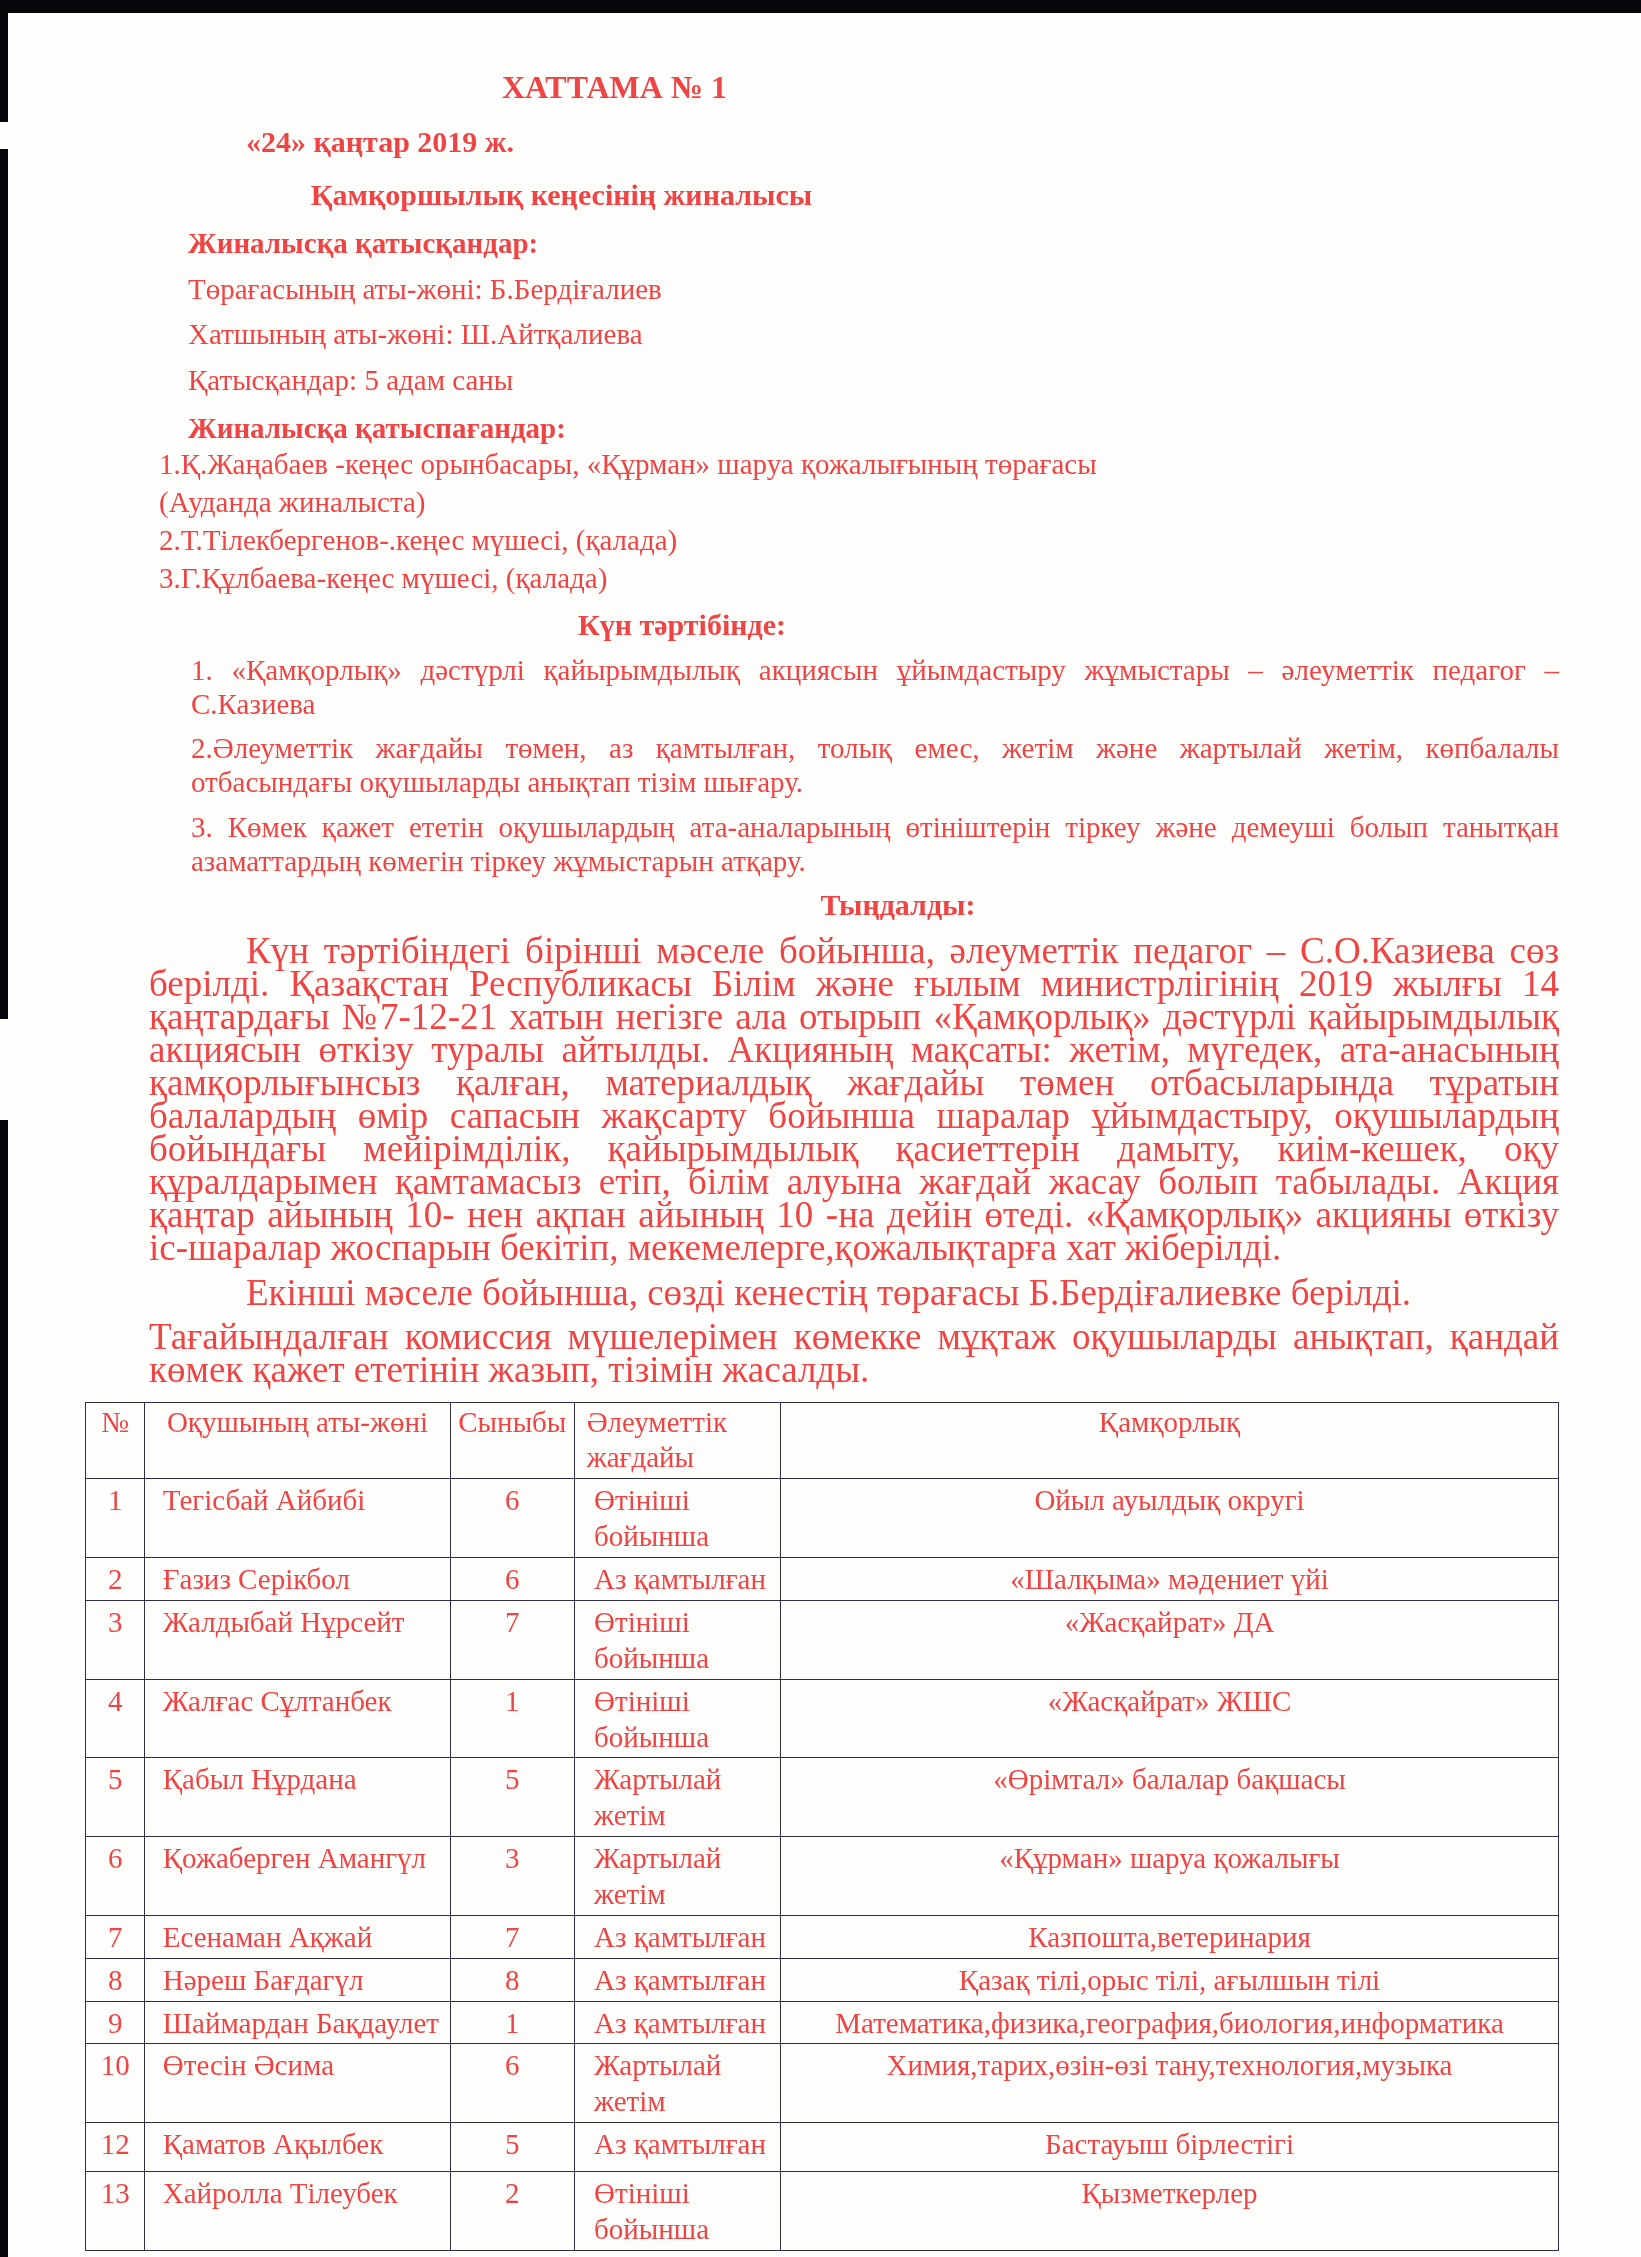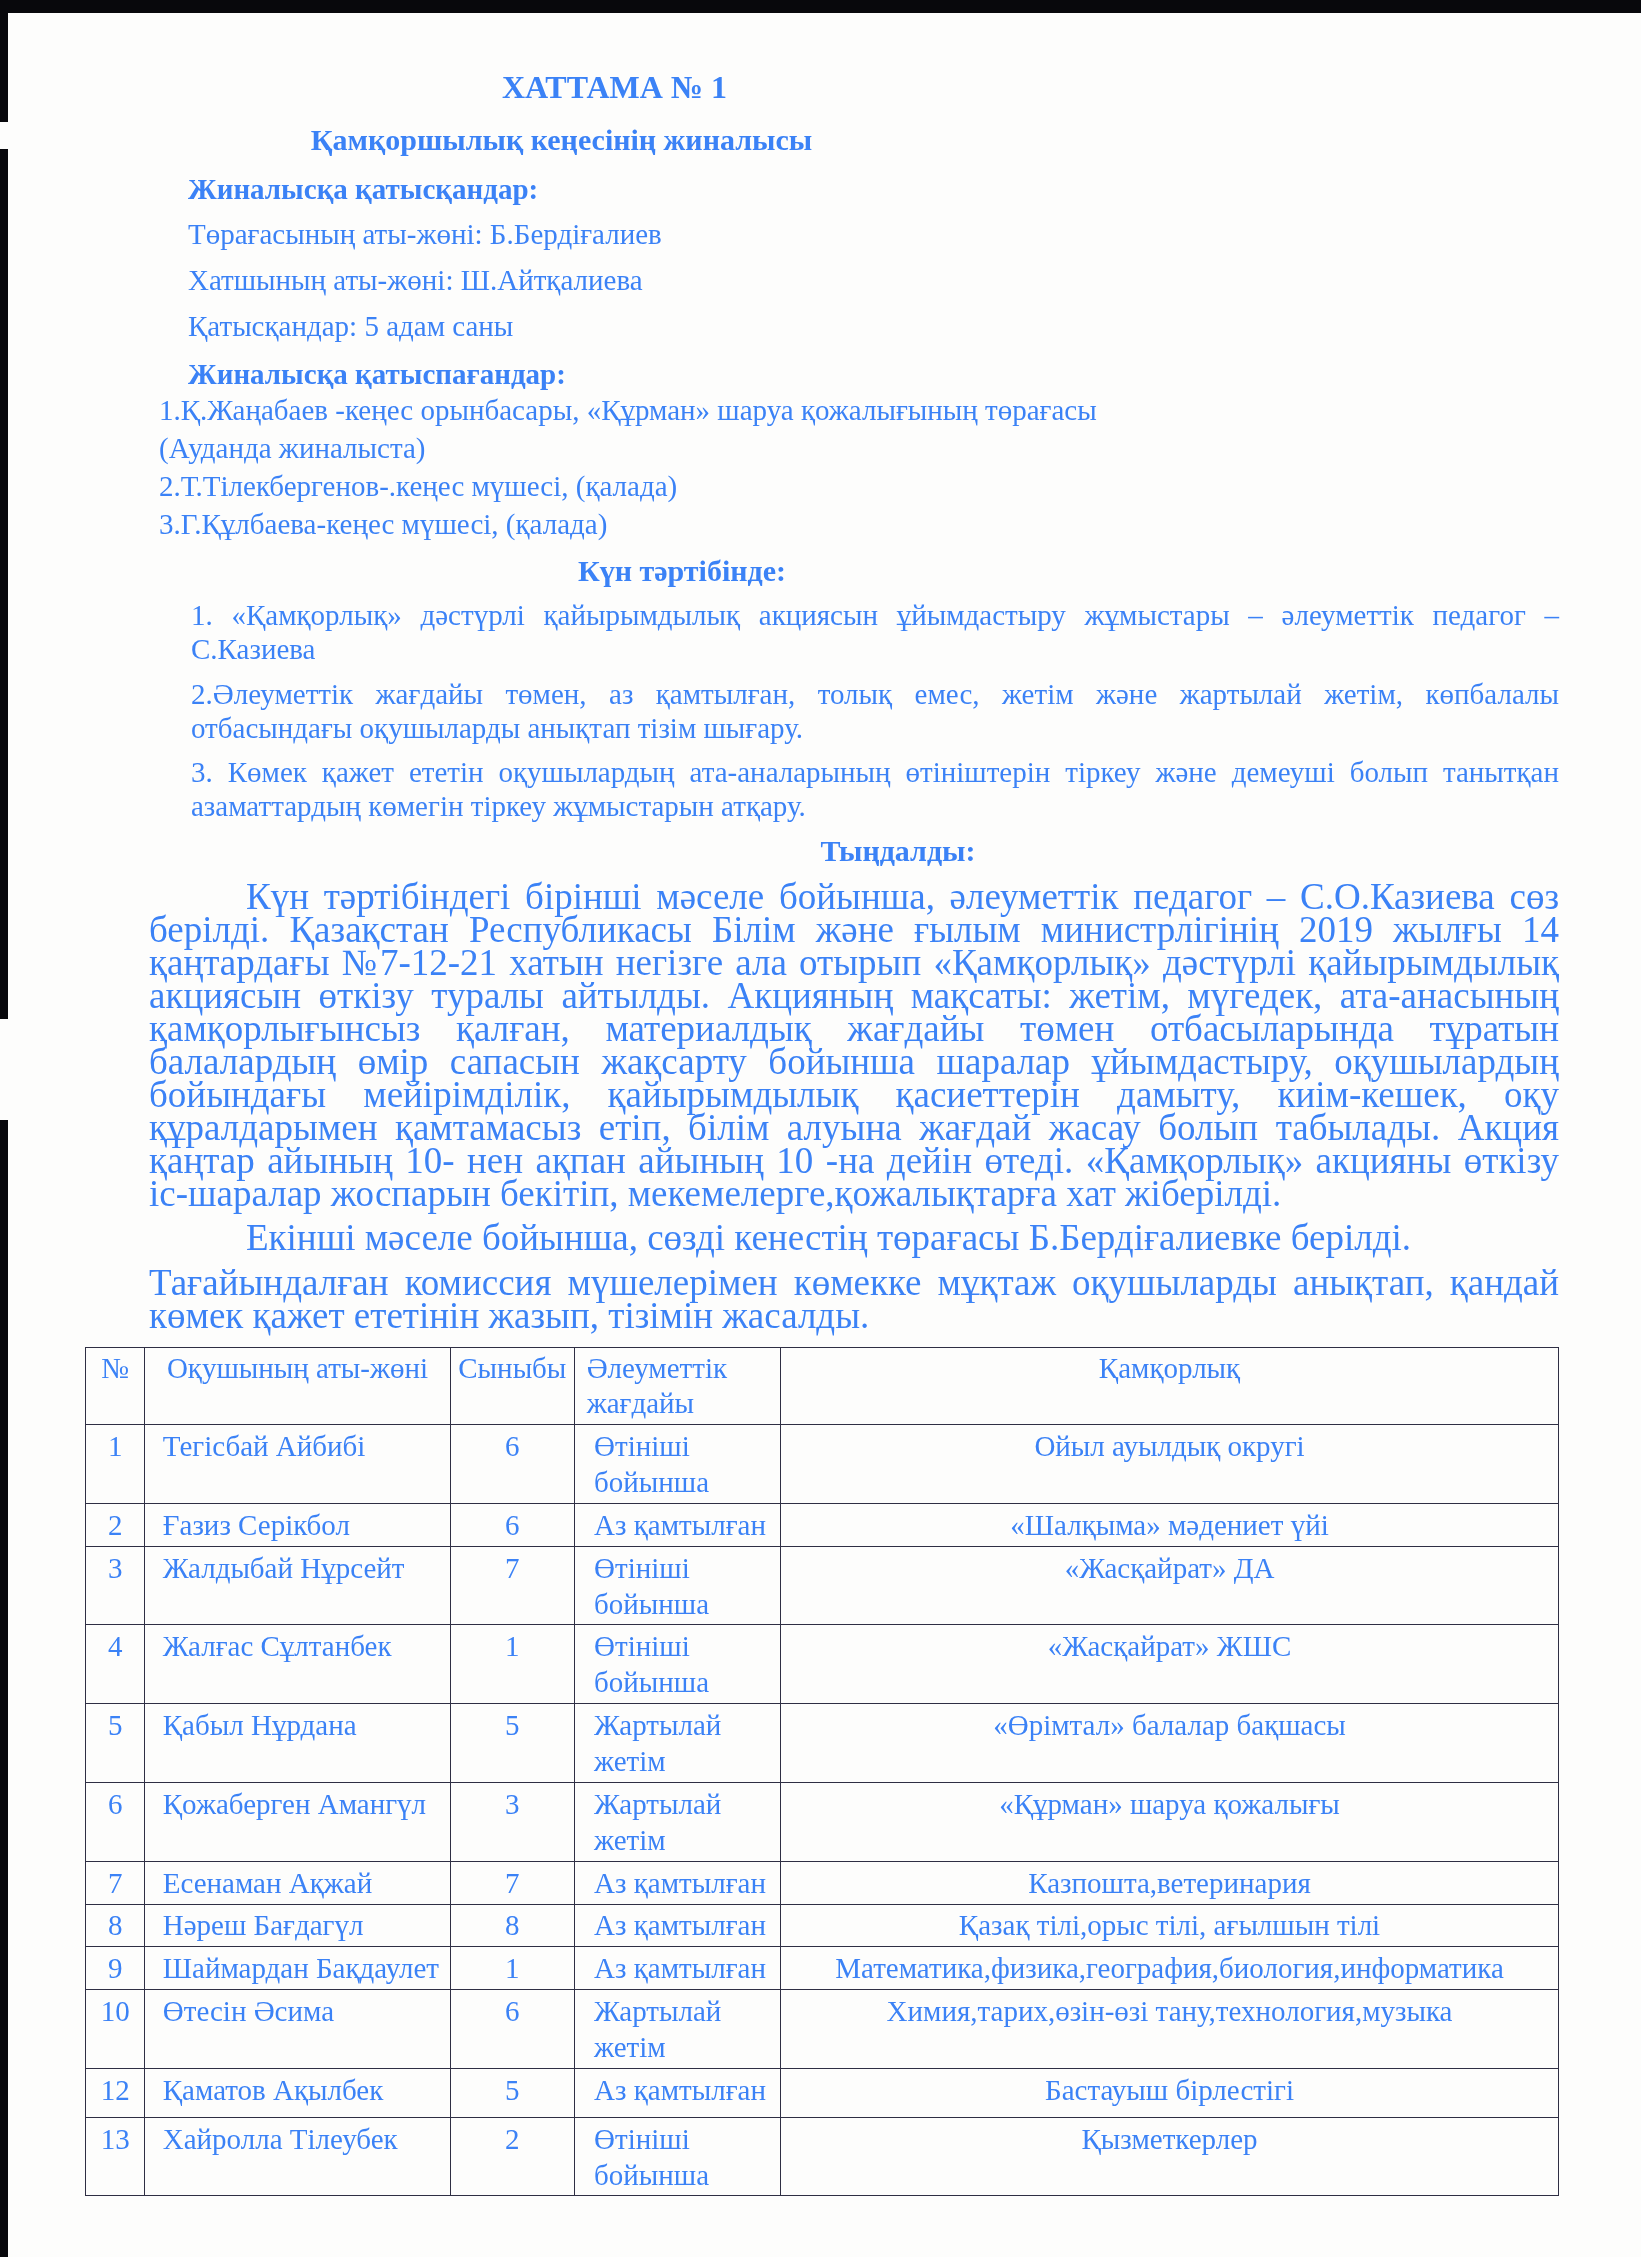--- a/index.html
+++ b/index.html
@@ -2,21 +2,21 @@
 <html><head>
 <meta charset="utf-8">
 <style>
   html,body{margin:0;padding:0;background:#e8e8e8;}
   .page{
     position:relative;
     width:1641px;height:2257px;
     background:#fdfdfc;
     overflow:hidden;
     font-family:"Liberation Serif","DejaVu Serif",serif;
-    color:#3b82f6;
+    color:#ef4444;
   }
   .scan-topbar{position:absolute;top:0;left:0;width:100%;height:12.6px;background:#08080c;}
   .scan-leftbar{
     position:absolute;top:0;left:0;width:7.7px;height:100%;
     background:linear-gradient(to bottom,
       #08080c 0px,#08080c 122px,
       transparent 122px,transparent 149px,
       #08080c 149px,#08080c 1019px,
       transparent 1019px,transparent 1120px,
       #08080c 1120px,#08080c 2257px);
@@ -73,20 +73,21 @@
 </style>
 </head>
 <body>
 
 <div class="page">
   <div class="scan-topbar"></div>
   <div class="scan-leftbar"></div>
 
   <div class="content">
     <p class="doc-title">ХАТТАМА № 1</p>
+    <p class="date-line">«24» қаңтар 2019 ж.</p>
     <p class="subtitle">Қамқоршылық  кеңесінің жиналысы</p>
 
     <p class="heading-line">Жиналысқа қатысқандар:</p>
     <p class="list-line">Төрағасының аты-жөні: Б.Бердіғалиев</p>
     <p class="list-line">Хатшының аты-жөні:  Ш.Айтқалиева</p>
     <p class="list-line">Қатысқандар: 5 адам саны</p>
 
     <p class="heading-line">Жиналысқа  қатыспағандар:</p>
     <p class="absent-line">1.Қ.Жаңабаев -кеңес  орынбасары, «Құрман» шаруа  қожалығының  төрағасы</p>
     <p class="absent-line">(Ауданда жиналыста)</p>

